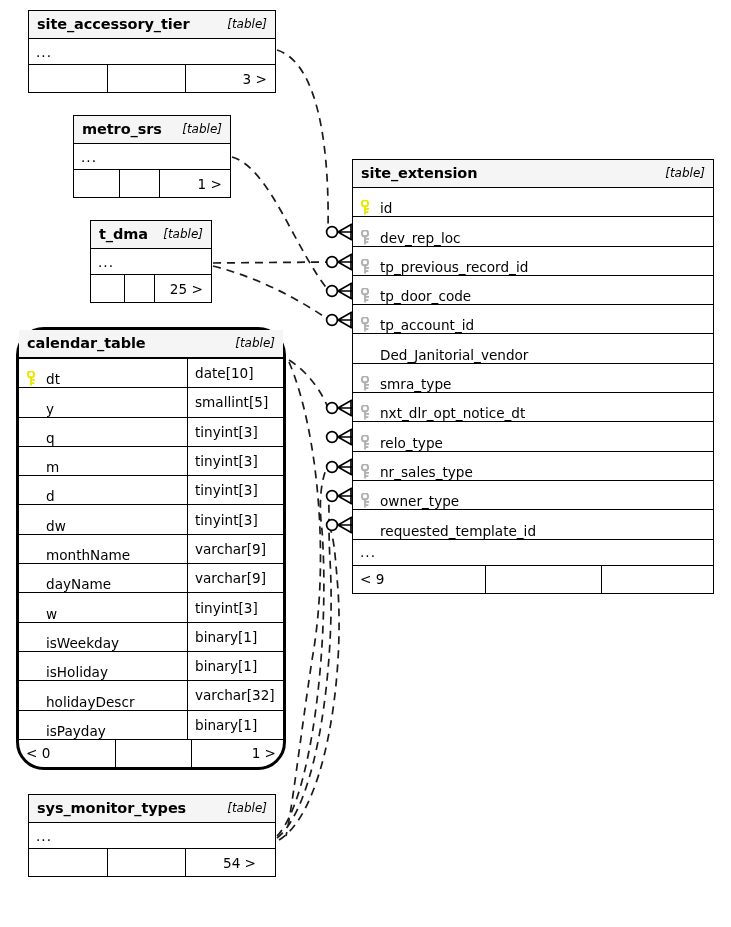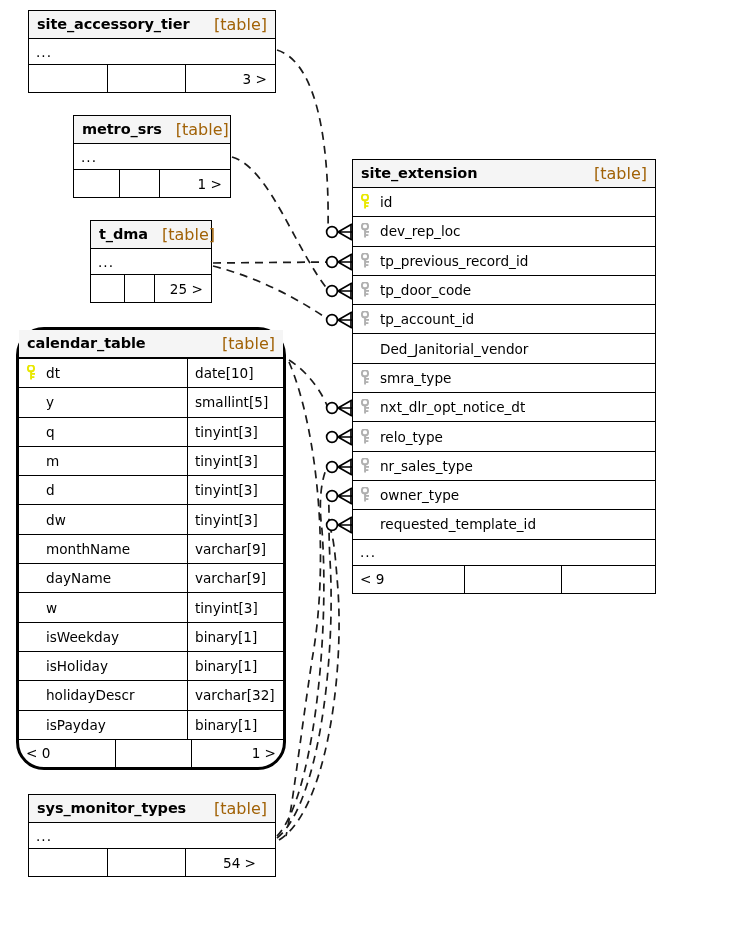--- a/index.html
+++ b/index.html
@@ -54,28 +54,29 @@
     border-bottom-width: 2px;
     height: 29px;
   }
   .tbl-name {
     font-weight: bold;
     font-size: 14.5px;
     letter-spacing: -0.1px;
     white-space: nowrap;
   }
   .tbl-kind {
-    font-size: 16px;
-    color: #a16207;
+    font-size: 12px;
+    color: #000000;
     white-space: nowrap;
     margin-left: 14px;
+    font-style: italic;
   }
   .row {
     display: flex;
-    align-items: center;
+    align-items: flex-end;
     height: 29.3px;
     box-sizing: border-box;
     border-bottom: 1.3px solid #000000;
     background: #ffffff;
   }
   .row:last-child { border-bottom: none; }
   .col-name {
     flex: 1 1 auto;
     display: flex;
     align-items: center;
@@ -326,21 +327,21 @@
             <span>isPayday</span>
           </div>
           <div class="col-type" style="width: 96px;">binary[1]</div>
         </div>
         <div class="footer-row">
           <div class="fcell left" style="width: 96px;">&lt; 0</div>
           <div class="fcell sep-left" style="width: 76px;"></div>
           <div class="fcell right sep-left" style="width: 92px;">1 &gt;</div>
         </div>
       </div>
-      <div class="table-box" style="left: 352px; top: 159px; width: 304px;">
+      <div class="table-box" style="left: 352px; top: 159px; width: 362px;">
         <div class="tbl-header">
           <span class="tbl-name">site_extension</span>
           <span class="tbl-kind">[table]</span>
         </div>
         <div class="row">
           <div class="col-name">
             <span class="keyslot">
               <svg class="key-icon" width="11" height="16" viewBox="0 0 11 16">
                 <circle cx="4" cy="3.4" r="3.1" fill="none" stroke="#e8e800" stroke-width="1.9"></circle>
                 <rect x="3.1" y="5.5" width="1.9" height="9" fill="#e8e800"></rect>

